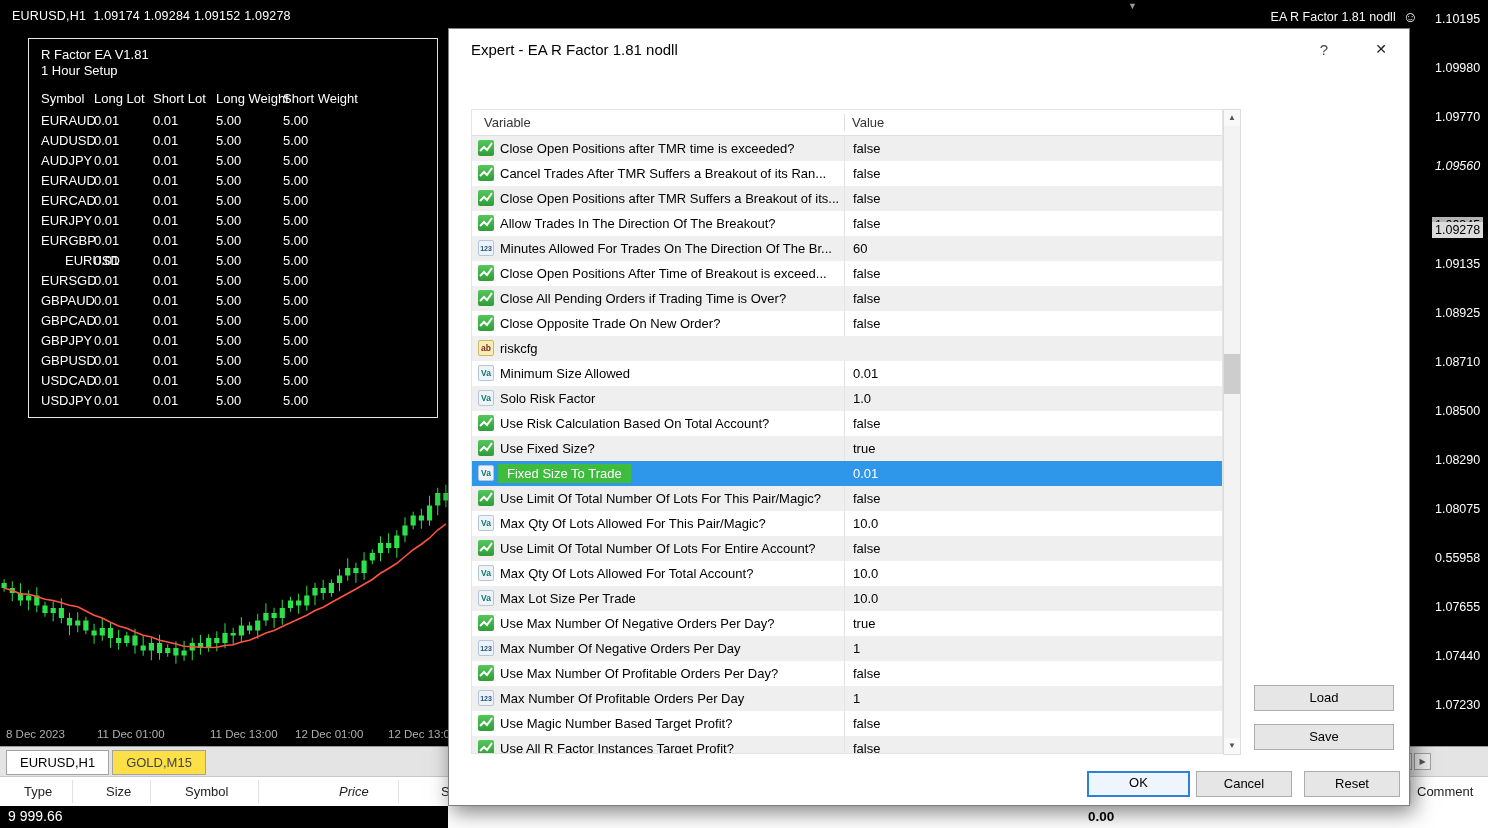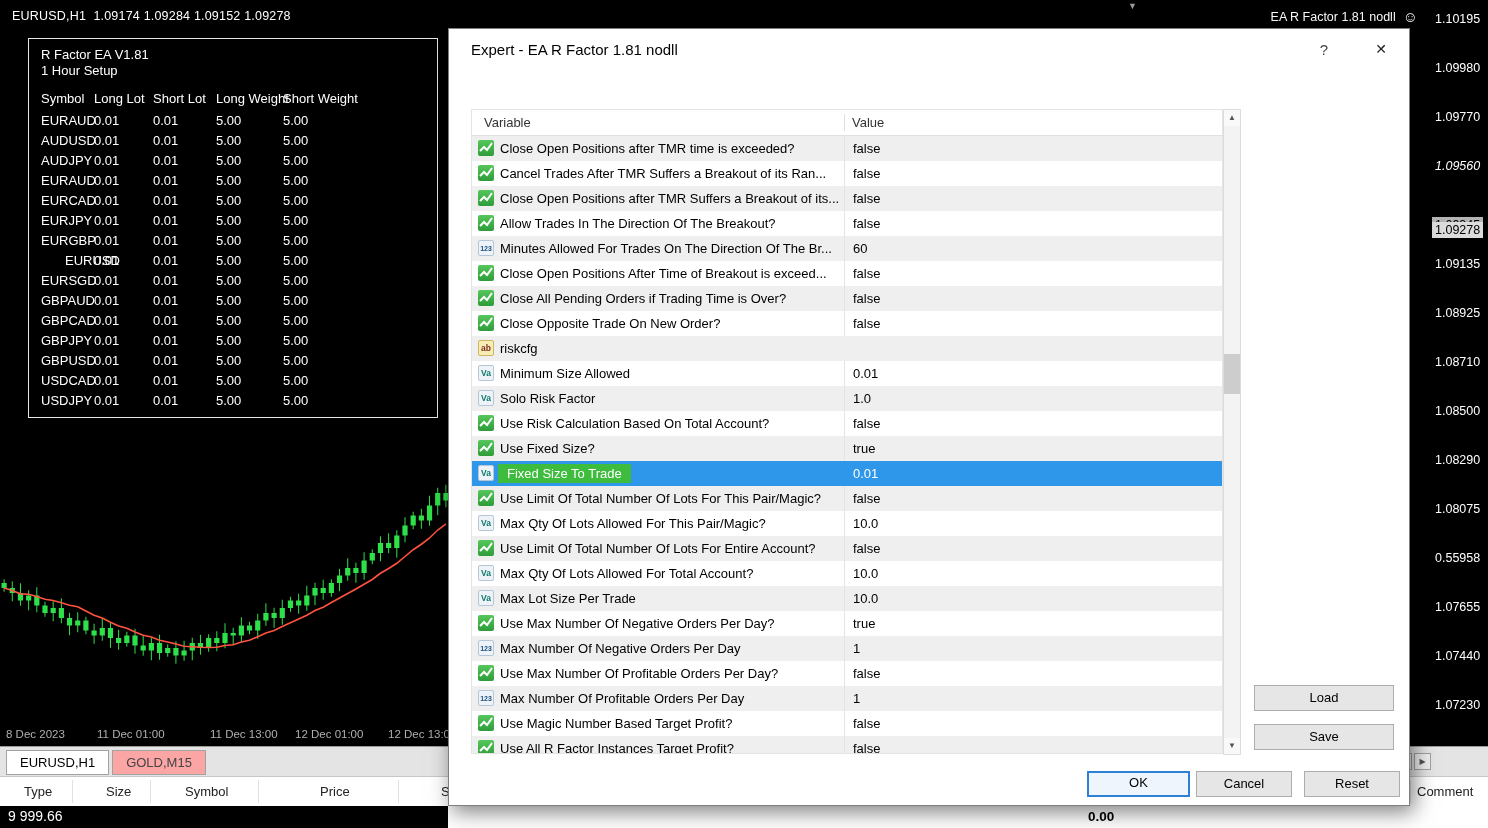--- a/index.html
+++ b/index.html
@@ -21,21 +21,21 @@
 #ip-head{position:absolute;left:0;top:52px;right:0;height:18px}
 #ip-rows{position:absolute;left:0;top:74px;right:0;bottom:0}
 .ip-row{position:absolute;left:0;right:0;height:20px}
 .ipc{position:absolute;white-space:nowrap}
 
 #candles{position:absolute;left:0;top:452px;z-index:1}
 #time-axis{left:0;top:726px;width:1488px;height:20px;color:#b0b0b0;font-size:11.5px;z-index:1}
 .t-lbl{position:absolute;top:2px;white-space:nowrap}
 
 #tabstrip{left:0;top:746px;width:1488px;height:30px;background:#e4e4e4;border-top:1px solid #9b9b9b;z-index:3;padding:3px 0 0 6px}
-.wtab{display:inline-block;height:25px;line-height:23px;padding:0 13px;font-size:13px;border:1px solid #a2a2a2;background:#fca5a5;color:#444;margin-right:3px}
+.wtab{display:inline-block;height:25px;line-height:23px;padding:0 13px;font-size:13px;border:1px solid #a2a2a2;background:#fde047;color:#444;margin-right:3px}
 .wtab.active{background:#fff;color:#000}
 .tsbtn{position:absolute;top:6px;width:17px;height:17px;border:1px solid #a2a2a2;background:#efefef;font-size:8px;line-height:15px;text-align:center;color:#555}
 #colhead{left:0;top:776px;width:1488px;height:30px;background:#fff;border-top:1px solid #c8c8c8;z-index:3;font-size:13px;color:#222}
 .chlbl{position:absolute;top:7px;white-space:nowrap}
 .chsep{position:absolute;top:3px;bottom:3px;width:1px;background:#e2e2e2}
 #datarow{left:0;top:806px;width:1488px;height:22px;background:#fff;z-index:3}
 #balance-cell{position:absolute;left:0;top:0;width:448px;height:22px;background:#000}
 #balance{position:absolute;left:8px;top:2px;color:#fff;font-weight:normal;font-size:14px}
 #profit{position:absolute;left:1088px;top:3px;color:#000;font-weight:bold;font-size:13.5px}
 
@@ -349,21 +349,21 @@
   <span class="tsbtn" style="left:1395px">◀</span>
   <span class="tsbtn" style="left:1414px">▶</span>
 <span class="wtab active">EURUSD,H1</span><span class="wtab">GOLD,M15</span></div>
 
 <div class="abs" id="colhead">
   <span class="chlbl" style="left:1417px">Comment</span>
   <span class="chsep" style="left:1410px"></span>
 <span class="chlbl" style="left: 24px;">Type</span>
     <span class="chlbl" style="left: 106px;">Size</span>
     <span class="chlbl" style="left: 185px;">Symbol</span>
-    <span class="chlbl" style="left: 320px;">Price</span>
+    <span class="chlbl" style="left: 339px; font-style: italic;">Price</span>
     <span class="chlbl" style="left: 441px;">S</span>
     <span class="chsep" style="left: 72px;"></span>
     <span class="chsep" style="left: 150px;"></span>
     <span class="chsep" style="left: 258px;"></span>
     <span class="chsep" style="left: 398px;"></span>
   </div>
 
 <div class="abs" id="datarow">
   <div id="balance-cell">
     <span id="balance">9 999.66</span>

